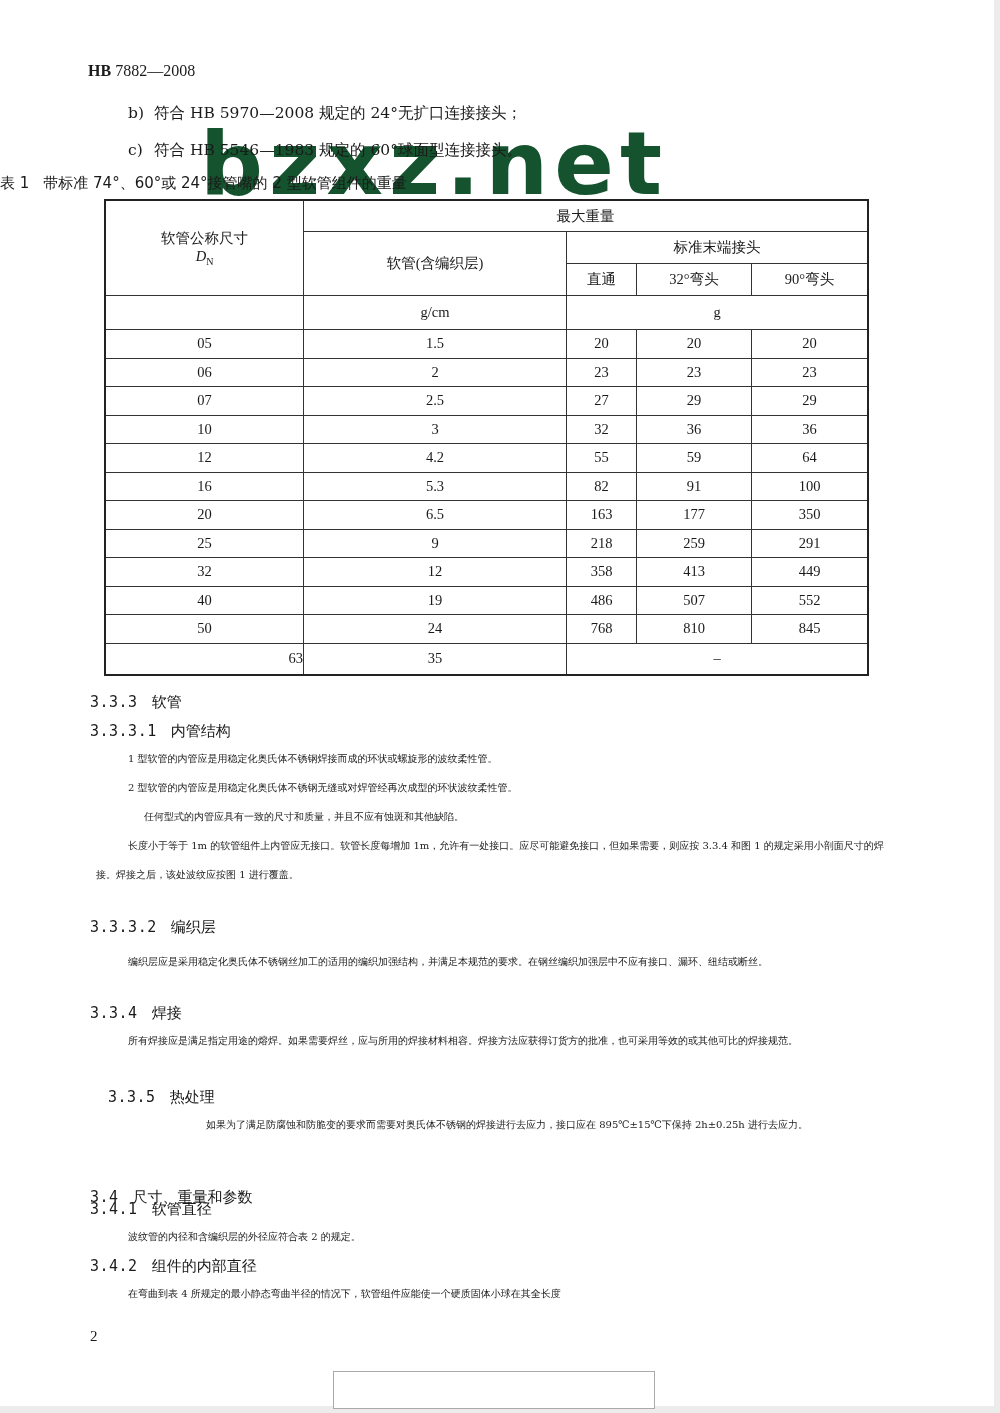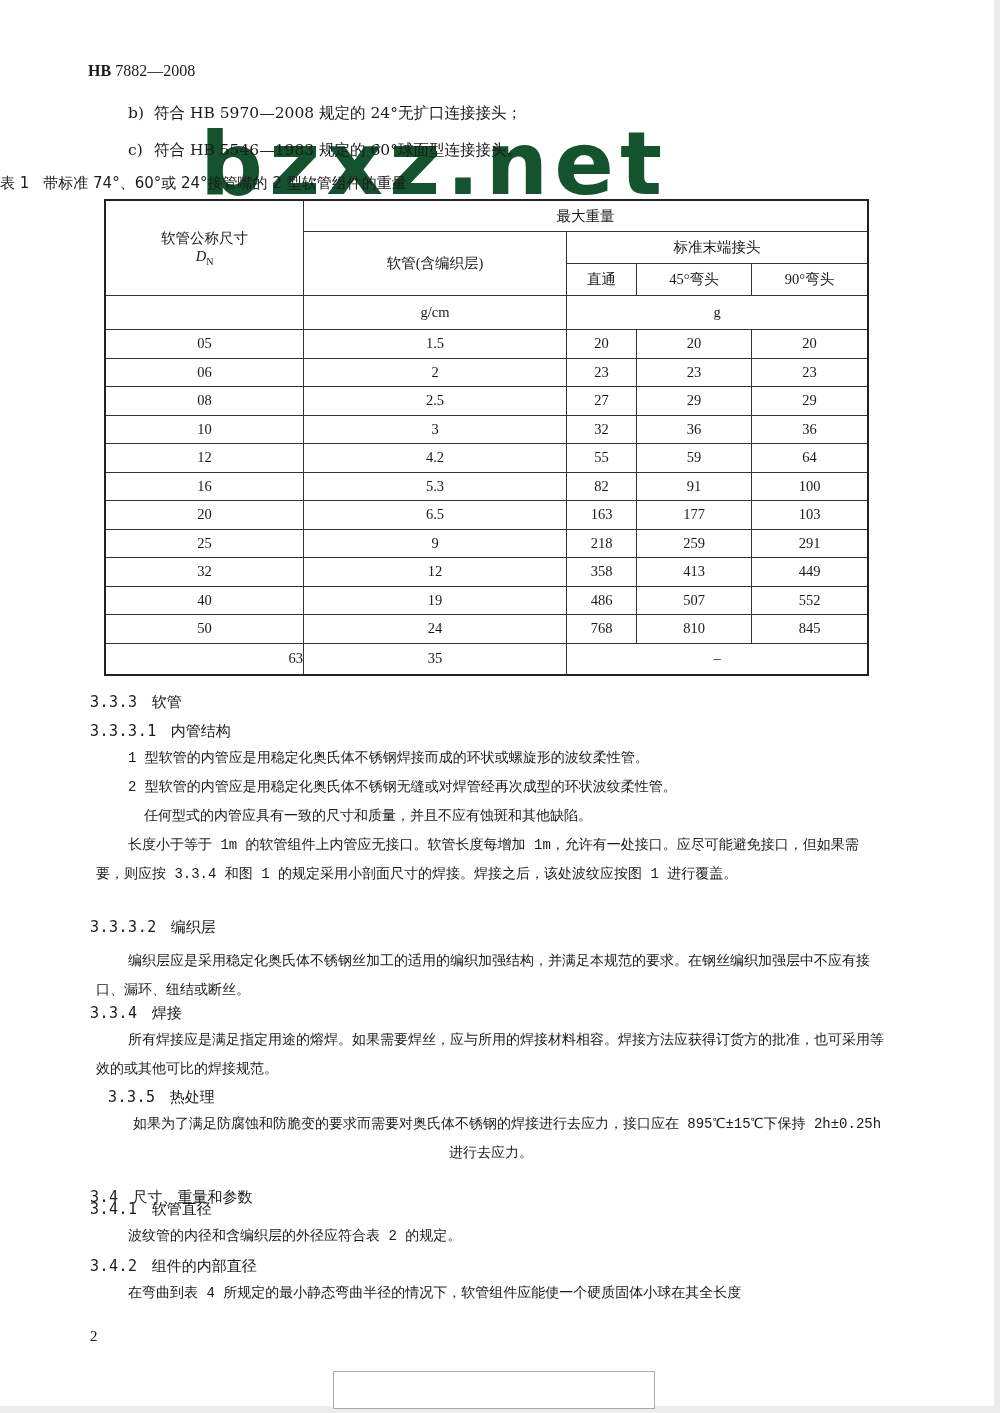--- a/index.html
+++ b/index.html
@@ -33,21 +33,21 @@
   table.weights td {
     border: 1px solid #333; text-align: center; padding: 0; height: 27.5px;
   }
   table.weights { border: 2px solid #222; }
   .c1 { width: 197px; } .c2 { width: 262px; } .c3 { width: 69px; } .c4 { width: 114px; } .c5 { width: 115px; }
   .dn-sub { font-style: italic; }
   .dn-sub sub { font-style: normal; font-size: 10px; }
 
   .heading { font-family: "DejaVu Sans Mono", "Liberation Mono", monospace; font-size: 15px; letter-spacing: 0.5px; }
   .heading .title { font-family: "DejaVu Sans", sans-serif; margin-left: 14px; letter-spacing: 0; }
-  .para { font-size: 14px; line-height: 29px; white-space: normal; width: 790px; font-family: Liberation Mono, monospace; }
+  .para { font-size: 10px; line-height: 29px; white-space: normal; width: 790px; }
   .indent { text-indent: 32px; }
   .page-number { left: 90px; top: 1328px; font-size: 15px; font-family: "Liberation Serif", serif; }
   .footer-box { position: absolute; left: 333px; top: 1371px; width: 320px; height: 36px; border: 1px solid #aaaaaa; background: #fff; z-index: 1; }
 </style>
 </head>
 <body>
 
 <div class="page-border-right"></div>
 <div class="page-border-bottom"></div>
 
@@ -77,21 +77,21 @@
       <div class="dn-sub"><span>D</span><sub>N</sub></div>
     </td>
     <td colspan="4" style="height:30px;">最大重量</td>
   </tr>
   <tr>
     <td class="c2" rowspan="2">软管(含编织层)</td>
     <td colspan="3" style="height:31px;">标准末端接头</td>
   </tr>
   <tr>
     <td class="c3" style="height:31px;">直通</td>
-    <td class="c4">45°弯头</td>
+    <td class="c4">32°弯头</td>
     <td class="c5">90°弯头</td>
   </tr>
   <tr>
     <td style="height:33px;"></td>
     <td>g/cm</td>
     <td colspan="3">g</td>
   </tr>
   </tbody>
     <tbody id="table-body">
       <tr>
@@ -102,21 +102,21 @@
         <td>20</td>
       </tr>
       <tr>
         <td>06</td>
         <td>2</td>
         <td>23</td>
         <td>23</td>
         <td>23</td>
       </tr>
       <tr>
-        <td>08</td>
+        <td>07</td>
         <td>2.5</td>
         <td>27</td>
         <td>29</td>
         <td>29</td>
       </tr>
       <tr>
         <td>10</td>
         <td>3</td>
         <td>32</td>
         <td>36</td>
@@ -134,21 +134,21 @@
         <td>5.3</td>
         <td>82</td>
         <td>91</td>
         <td>100</td>
       </tr>
       <tr>
         <td>20</td>
         <td>6.5</td>
         <td>163</td>
         <td>177</td>
-        <td>103</td>
+        <td>350</td>
       </tr>
       <tr>
         <td>25</td>
         <td>9</td>
         <td>218</td>
         <td>259</td>
         <td>291</td>
       </tr>
       <tr>
         <td>32</td>

